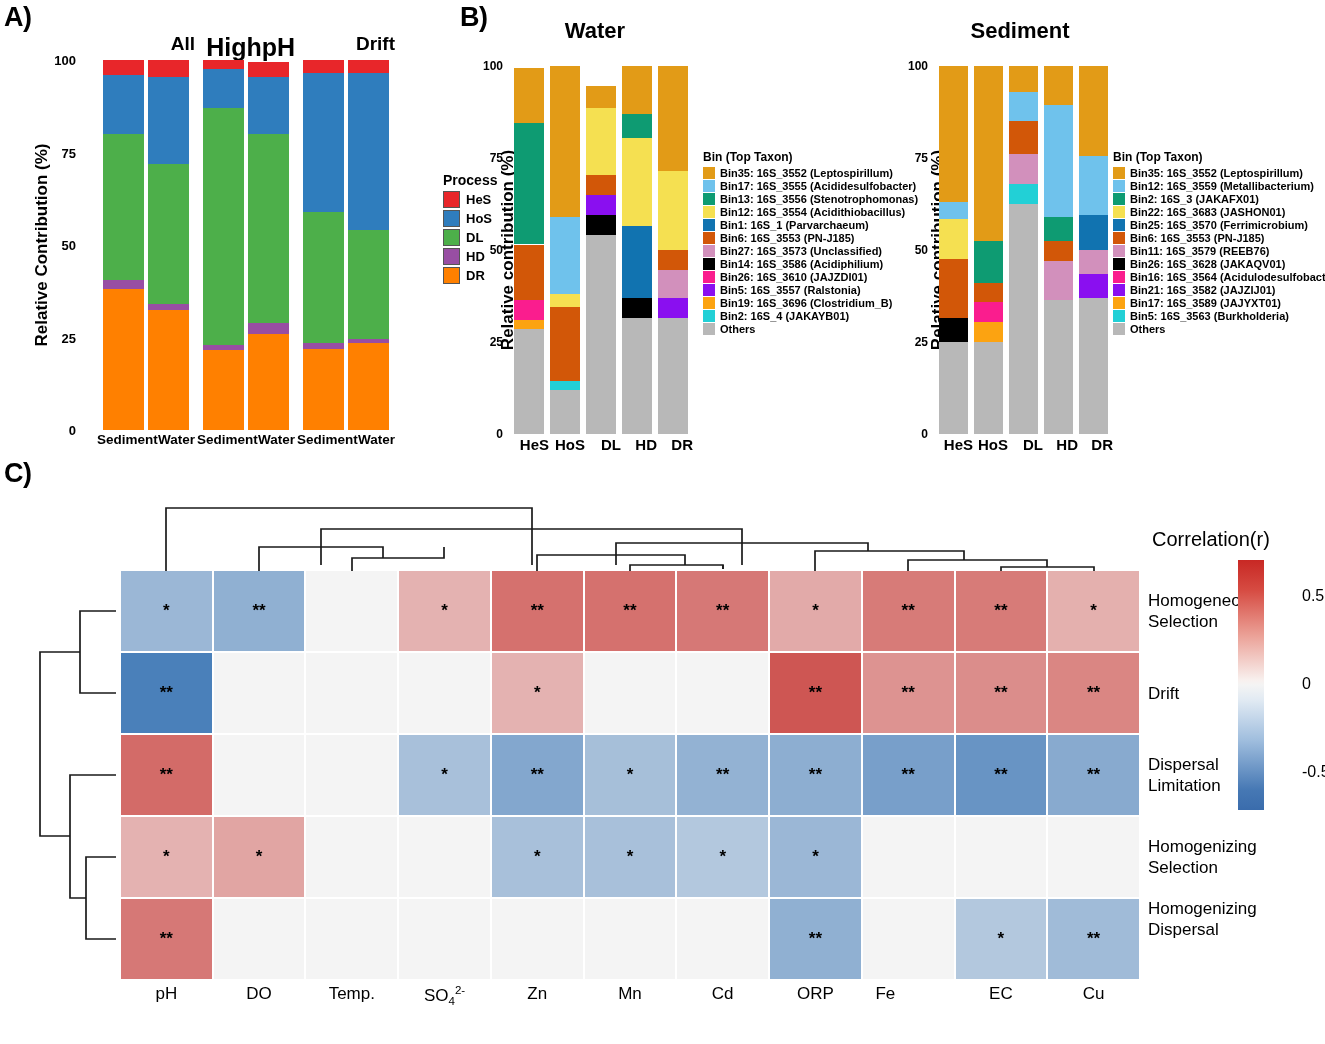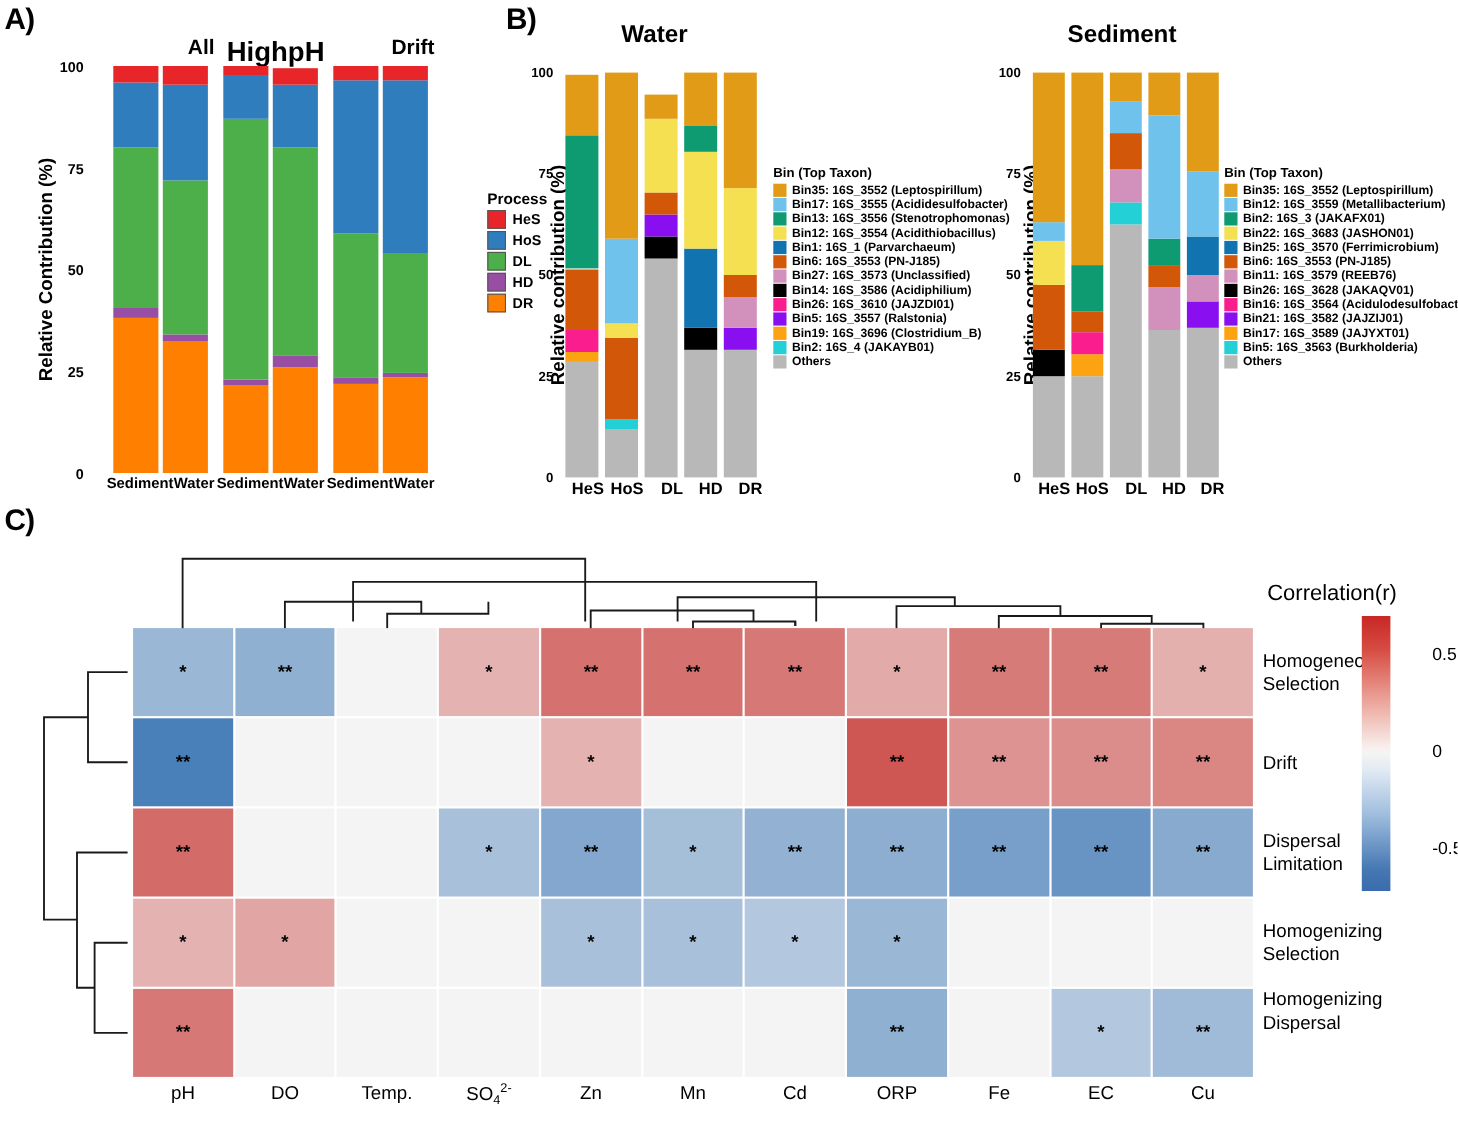--- a/index.html
+++ b/index.html
@@ -477,21 +477,21 @@
   </div>
 <div class="abs" id="hm-collabels" style="left:120px;top:984px;width:1020px;height:32px;">
     <div class="hm-collabel" style="left: 0px; top: 0px; width: 92.7273px;">pH</div>
     <div class="hm-collabel" style="left: 92.7273px; top: 0px; width: 92.7273px;">DO</div>
     <div class="hm-collabel" style="left: 185.455px; top: 0px; width: 92.7273px;">Temp.</div>
     <div class="hm-collabel" style="left: 278.182px; top: 0px; width: 92.7273px;">SO<sub>4</sub><sup>2-</sup></div>
     <div class="hm-collabel" style="left: 370.909px; top: 0px; width: 92.7273px;">Zn</div>
     <div class="hm-collabel" style="left: 463.636px; top: 0px; width: 92.7273px;">Mn</div>
     <div class="hm-collabel" style="left: 556.364px; top: 0px; width: 92.7273px;">Cd</div>
     <div class="hm-collabel" style="left: 649.091px; top: 0px; width: 92.7273px;">ORP</div>
-    <div class="hm-collabel" style="left: 742px; top: 0px; width: 92.7273px;">Fe</div>
+    <div class="hm-collabel" style="left: 719px; top: 0px; width: 92.7273px;">Fe</div>
     <div class="hm-collabel" style="left: 834.545px; top: 0px; width: 92.7273px;">EC</div>
     <div class="hm-collabel" style="left: 927.273px; top: 0px; width: 92.7273px;">Cu</div>
   </div>
 
 <div class="abs cb-title" style="left:1152px;top:528px;white-space:nowrap;">Correlation(r)</div>
 <div class="abs" id="cb-grad" style="left: 1238px; top: 560px; width: 26px; height: 250px; background: linear-gradient(rgb(200, 40, 36) 0%, rgb(214, 75, 66) 12%, rgb(235, 160, 150) 30%, rgb(248, 240, 238) 48%, rgb(244, 244, 244) 50%, rgb(225, 234, 243) 56%, rgb(160, 190, 222) 72%, rgb(70, 120, 180) 92%, rgb(58, 108, 172) 100%);"></div>
 <div class="abs" id="cb-ticks" style="left:1268px;top:555px;width:56px;height:260px;">
     <div class="cb-tick" style="position: absolute; left: 2px; top: 32px;">0.5</div>
     <div class="cb-tick" style="position: absolute; left: 2px; top: 120px;">0</div>
     <div class="cb-tick" style="position: absolute; left: 2px; top: 208px;">-0.5</div>

